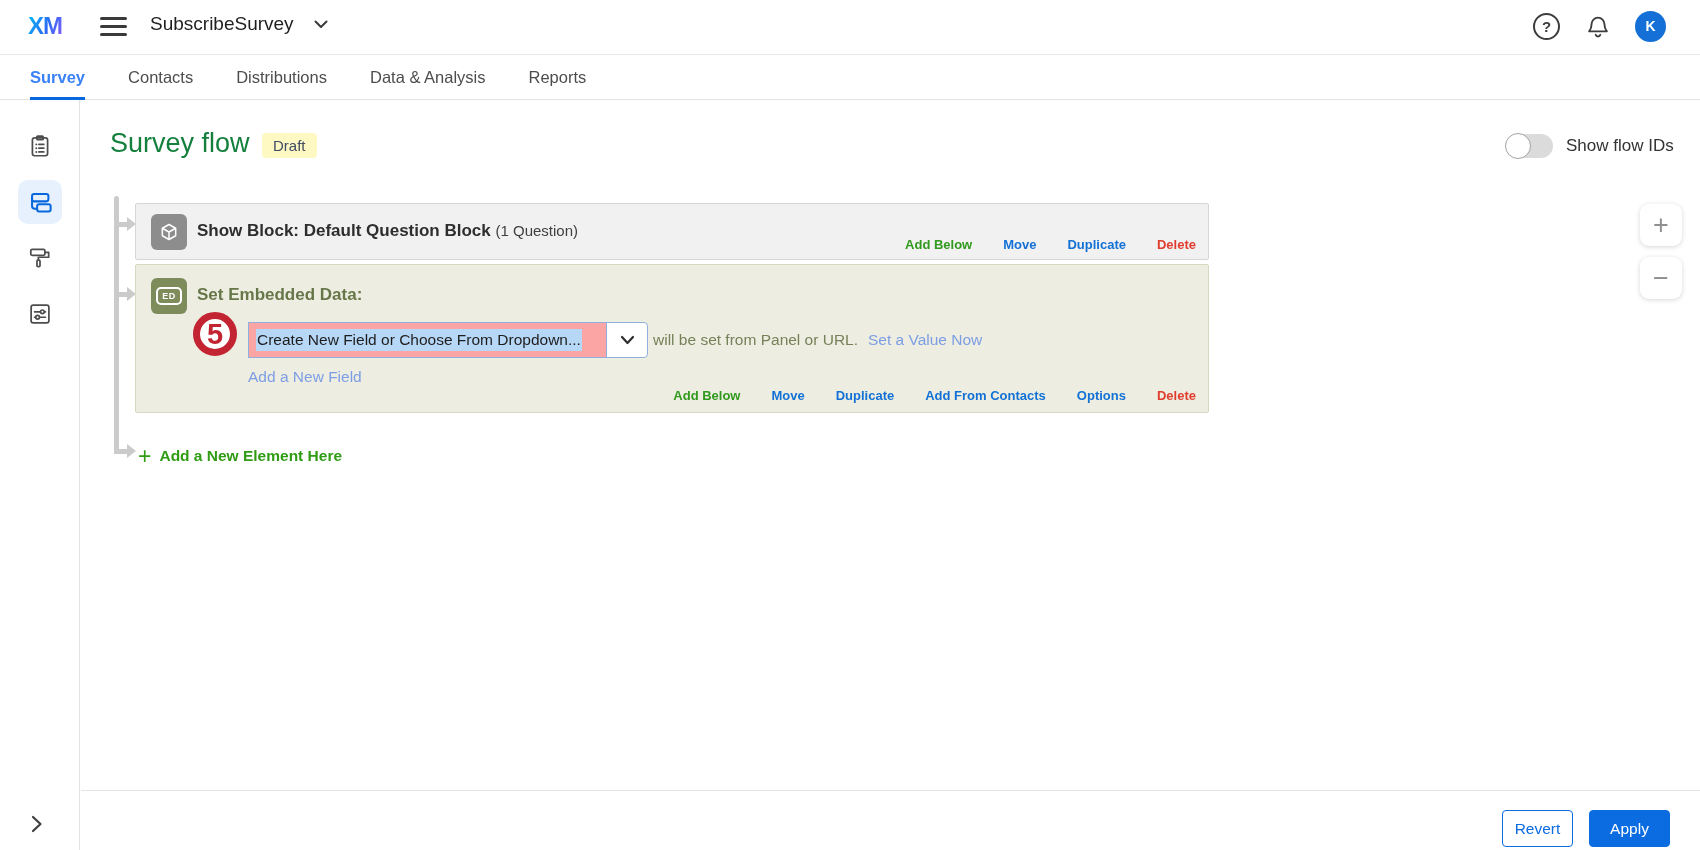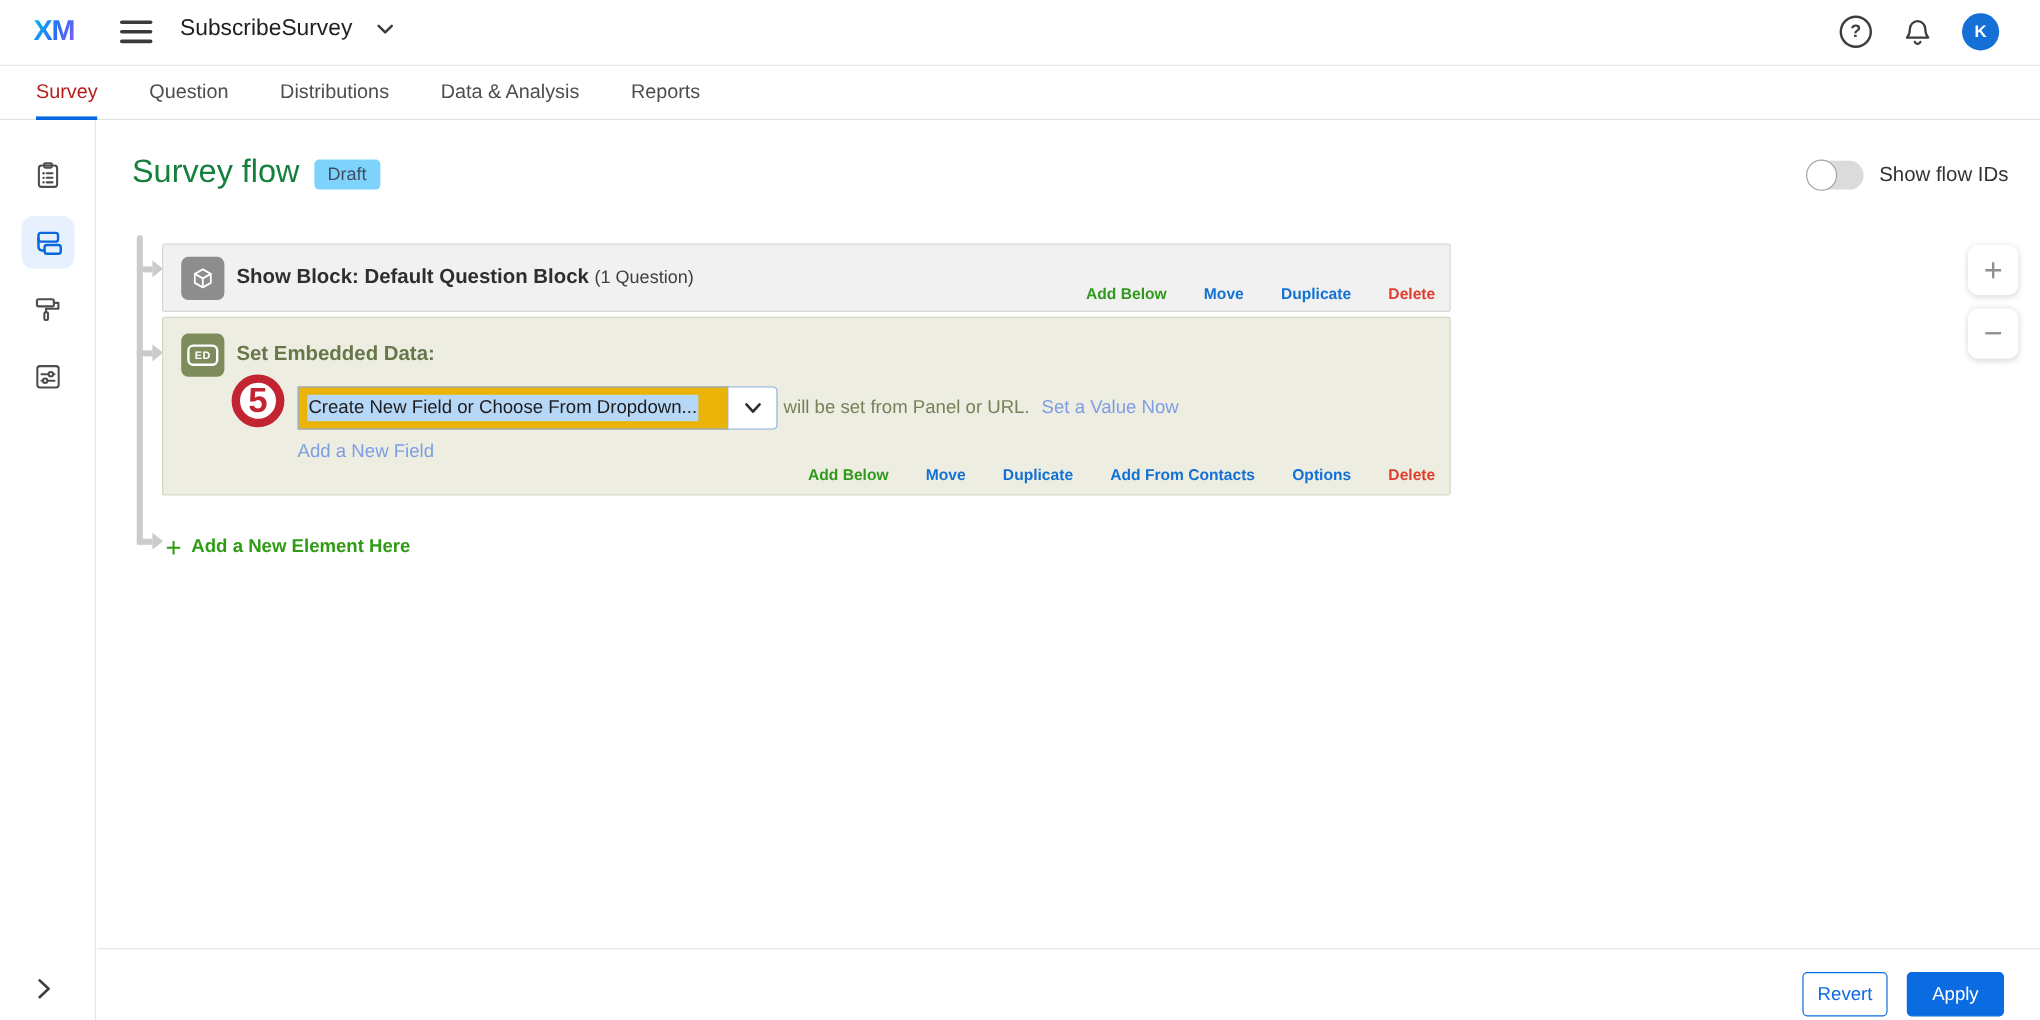--- a/index.html
+++ b/index.html
@@ -18,33 +18,33 @@
   .icon-help { position:absolute; left:1533px; top:13px; width:27px; height:27px; border:2px solid #3d3d3d; border-radius:50%;
     text-align:center; line-height:23px; font-size:15px; font-weight:bold; color:#3d3d3d; cursor:pointer; }
   .icon-bell { position:absolute; left:1584px; top:13px; width:28px; height:28px; cursor:pointer; }
   .avatar { position:absolute; left:1635px; top:11px; width:31px; height:31px; border-radius:50%; background:#1470d6;
     color:#fff; font-size:14px; font-weight:bold; text-align:center; line-height:31px; cursor:pointer; }
 
   
   .tabbar { position:absolute; left:0; top:55px; width:1700px; height:45px; background:#fff; border-bottom:1px solid #e2e2e2;
     display:flex; align-items:stretch; padding-left:30px; }
   .tab { display:flex; align-items:center; margin-right:43px; font-size:16.5px; color:#4d4d4d; cursor:pointer; position:relative; }
-  .tab.active { color:#b91c1c; font-weight:normal; }
+  .tab.active { color:#3b82f6; font-weight:bold; }
   .tab.active::after { content:""; position:absolute; left:0; right:0; bottom:-1px; height:3px; background:#0768dd; }
 
   
   .rail { position:absolute; left:0; top:100px; width:80px; height:750px; background:#fff; border-right:1px solid #e3e3e3; }
   .rail-item { position:absolute; left:18px; width:44px; height:44px; display:flex; align-items:center; justify-content:center;
     border-radius:10px; cursor:pointer; }
   .rail-item.active { background:#e7f0fd; }
   .rail-expand { position:absolute; left:30px; top:714px; width:22px; height:24px; cursor:pointer; }
 
   
   .page-title { position:absolute; left:110px; top:128px; font-size:27px; color:#15803d; font-weight:500; }
-  .draft-badge { position:absolute; left:262px; top:133px; background:#7dd3fc; color:#3f4c63; font-size:15px;
+  .draft-badge { position:absolute; left:262px; top:133px; background:#fef9c3; color:#3f4c63; font-size:15px;
     padding:4px 11px; border-radius:4px; }
   .toggle { position:absolute; left:1506px; top:134px; width:47px; height:24px; background:#dbdbdb; border-radius:13px; cursor:pointer; }
   .toggle .knob { position:absolute; left:-1px; top:-1px; width:26px; height:26px; border-radius:50%; background:#fff;
     border:1px solid #a3a3a3; }
   .toggle-label { position:absolute; left:1566px; top:136px; font-size:17px; color:#333; }
 
   
   .trunk { position:absolute; left:114px; top:196px; width:5px; height:258px; background:#cbcbcb; border-radius:3px; }
   .stub { position:absolute; left:114px; height:5px; width:13px; background:#cbcbcb; }
   .stub::after { content:""; position:absolute; left:13px; top:-5px; border-left:9px solid #cbcbcb;
@@ -66,21 +66,21 @@
   .blk1 .links-row { bottom:7px; }
   .blk2 .links-row { bottom:9px; }
   .lnk { cursor:pointer; }
   .lnk.green { color:#31991d; }
   .lnk.blue { color:#1371d6; }
   .lnk.red { color:#e03d2e; }
 
   
   .annot-circle { position:absolute; left:193px; top:312px; width:44px; height:44px; border:7px solid #c32432; border-radius:50%;
     background:#fff; color:#c32432; font-size:29px; font-weight:bold; display:flex; align-items:center; justify-content:center; z-index:5; }
-  .ed-input { position:absolute; left:248px; top:322px; width:359px; height:36px; background:#eab308; border:1px solid #8fb0dd;
+  .ed-input { position:absolute; left:248px; top:322px; width:359px; height:36px; background:#fca5a5; border:1px solid #8fb0dd;
     display:flex; align-items:center; padding-left:7px; z-index:3; cursor:text; }
   .ed-input .sel { background:#b7d7f7; color:#1d1d1d; font-size:15.5px; padding:2px 1px; white-space:nowrap; }
   .ed-dropdown { position:absolute; left:606px; top:322px; width:42px; height:36px; background:#fff; border:1px solid #8fb0dd;
     border-radius:0 4px 4px 0; display:flex; align-items:center; justify-content:center; cursor:pointer; z-index:4; }
   .ed-hint { position:absolute; left:653px; top:331px; font-size:15.5px; color:#76815a; }
   .ed-setvalue { position:absolute; left:868px; top:331px; font-size:15.5px; color:#7d9de4; cursor:pointer; }
   .ed-addfield { position:absolute; left:248px; top:368px; font-size:15.5px; color:#7d9de4; cursor:pointer; }
 
   
   .add-el { position:absolute; left:138px; top:446px; display:flex; align-items:center; gap:8px; cursor:pointer; color:#2f9c14; }
@@ -124,21 +124,21 @@
       <svg width="28" height="28" viewBox="0 0 24 24" fill="none" stroke="#3d3d3d" stroke-width="1.6" stroke-linecap="round" stroke-linejoin="round">
         <path d="M12 4a5.5 5.5 0 0 0-5.5 5.5c0 4-1.6 5.6-2.1 6.2h15.2c-.5-.6-2.1-2.2-2.1-6.2A5.5 5.5 0 0 0 12 4z"></path>
         <path d="M10 18.7a2.1 2.1 0 0 0 4 0"></path>
       </svg>
     </div>
     <div class="avatar">K</div>
   </div>
 
   <div class="tabbar">
     <div class="tab active">Survey</div>
-    <div class="tab">Question</div>
+    <div class="tab">Contacts</div>
     <div class="tab">Distributions</div>
     <div class="tab">Data &amp; Analysis</div>
     <div class="tab">Reports</div>
   </div>
 
   <div class="rail">
     <div class="rail-item" style="top:24px;">
       <svg width="26" height="26" viewBox="0 0 24 24" fill="none" stroke="#4d4d4d" stroke-width="1.6" stroke-linecap="round">
         <rect x="5" y="4.5" width="14" height="16.5" rx="2"></rect>
         <rect x="9" y="2.8" width="6" height="3.4" rx="1"></rect>

